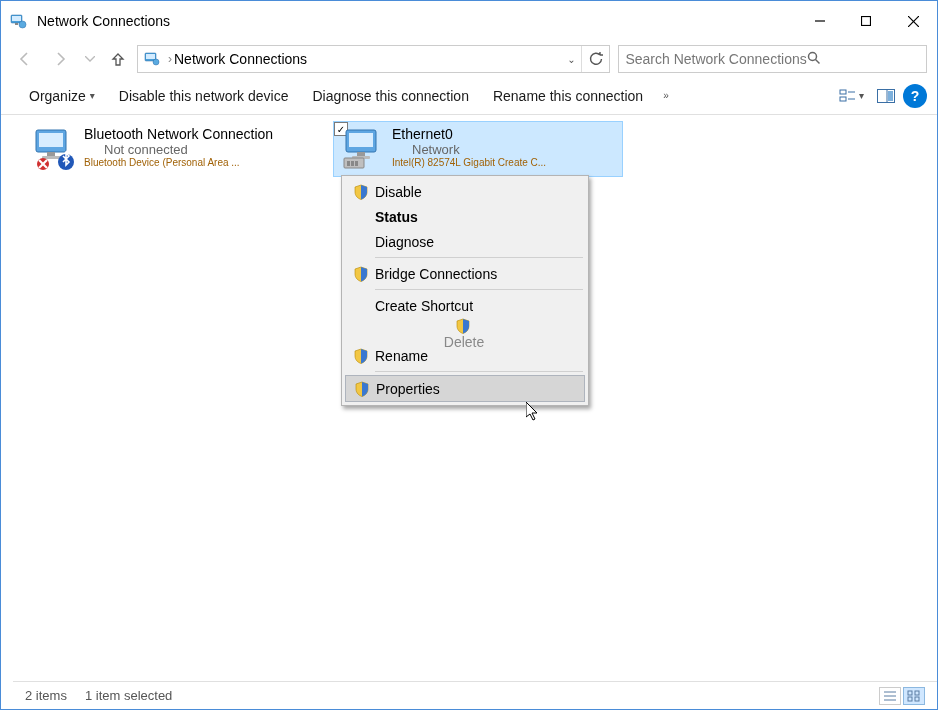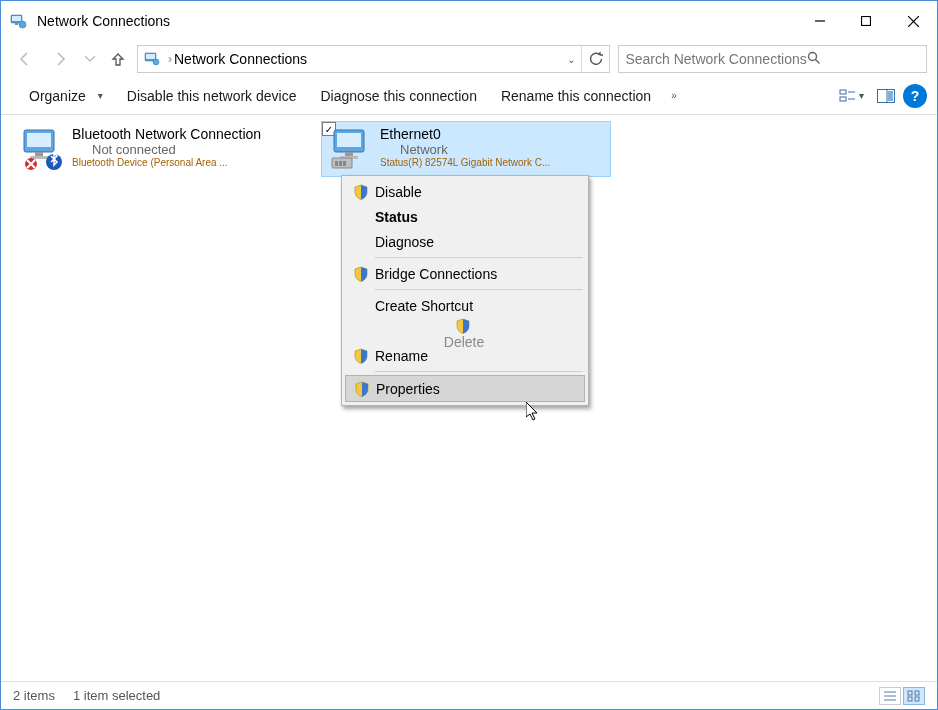--- a/index.html
+++ b/index.html
@@ -22,29 +22,29 @@
     .addr-icon { width: 28px; display: flex; align-items: center; justify-content: center; }
     .addr-sep { color: #888; padding: 0 2px; font-size: 12px; }
     .addr-text { font-size: 14px; color: #000; }
     .addr-drop { width: 20px; text-align: center; color: #555; font-size: 10px; margin-left: auto; }
     .addr-refresh { width: 28px; text-align: center; color: #555; font-size: 14px; border-left: 1px solid #ddd; height: 100%; display: flex; align-items: center; justify-content: center; }
     .search-box { flex: 1; height: 28px; border: 1px solid #ccc; display: flex; align-items: center; padding: 0 6px; color: #777; font-size: 14px; }
     .search-icn { color: #666; }
 
     
     .toolbar { height: 38px; display: flex; align-items: center; padding: 0 10px 0 18px; border-top: 0px solid #eee; border-bottom: 1px solid #e0e0e0; background: #fff; gap: 4px; }
-    .tb-btn { font-size: 14px; color: #1a1a1a; padding: 4px 10px; display: flex; align-items: center; gap: 12px; white-space: nowrap; }
+    .tb-btn { font-size: 14px; color: #1a1a1a; padding: 4px 10px; display: flex; align-items: center; gap: 4px; white-space: nowrap; }
     .tb-sep-flex { flex: 1; }
     .tb-chev { font-size: 10px; color: #555; padding: 0 6px; }
     .tb-icon-btn { width: 26px; height: 26px; display: flex; align-items: center; justify-content: center; color: #3a6fa5; }
     .tb-view-btn { display: flex; align-items: center; gap: 2px; padding: 2px 4px; border: 1px solid transparent; }
     .tb-help { width: 24px; height: 24px; border-radius: 50%; background: #0078d7; color: #fff; display: flex; align-items: center; justify-content: center; font-size: 14px; font-weight: bold; }
 
     
-    .content { flex: 1; background: #fff; padding: 6px 12px; position: relative; }
+    .content { flex: 1; background: #fff; padding: 6px 24px; position: relative; }
     .items-row { display: flex; gap: 18px; }
     .item-card { width: 290px; height: 56px; display: flex; align-items: flex-start; padding: 4px 6px; border: 1px solid transparent; position: relative; }
     .item-card.selected { background: #cce8ff; border: 1px solid #99d1ff; }
     .item-card .checkmark { position: absolute; top: 0; left: 0; width: 14px; height: 14px; border: 1px solid #7a7a7a; background: #fff; display: flex; align-items: center; justify-content: center; font-size: 10px; color: #000; }
     .net-icon { width: 44px; height: 44px; margin-right: 8px; position: relative; flex-shrink: 0; }
     .item-lines { overflow: hidden; }
     .item-name { font-size: 14px; color: #000; white-space: nowrap; overflow: hidden; text-overflow: ellipsis; }
     .item-status { font-size: 13px; color: #666; white-space: nowrap; overflow: hidden; text-overflow: ellipsis; margin-left: 20px; }
     .item-device { font-size: 10px; color: #a16207; white-space: nowrap; overflow: hidden; text-overflow: ellipsis; }
     
@@ -52,21 +52,21 @@
     .ctx-menu { position: absolute; top: 60px; left: 340px; width: 248px; background: #f0f0f0; border: 1px solid #b4b4b4; box-shadow: 2px 3px 4px rgba(0,0,0,0.35); padding: 3px; }
     .ctx-item { height: 25px; display: flex; align-items: center; padding: 0 8px 0 4px; font-size: 14px; color: #000; white-space: nowrap; }
     .ctx-item.disabled { color: #888; flex-direction: column; }
     .ctx-item.bold { font-weight: 600; }
     .ctx-item.hover { background: #d6d6d6; border: 1px solid #aeb4bd; height: 27px; }
     .ctx-item .ctx-icon { width: 24px; display: flex; align-items: center; justify-content: center; }
     .ctx-item .ctx-label { flex: 1; padding-left: 2px; }
     .ctx-sep { height: 1px; background: #d0d0d0; margin: 3px 2px 3px 30px; }
 
     
-    .statusbar { height: 28px; border-top: 1px solid #e0e0e0; display: flex; align-items: center; padding: 0 12px; font-size: 13px; color: #555; }
+    .statusbar { height: 28px; border-top: 1px solid #e0e0e0; display: flex; align-items: center; padding: 0 12px; font-size: 13px; color: #555; margin-left: 12px; }
     .status-seg { margin-right: 18px; }
     .status-flex { flex: 1; }
     .status-viewbtn { width: 22px; height: 18px; display: flex; align-items: center; justify-content: center; border: 1px solid #ccc; margin-left: 2px; }
     .status-viewbtn.active { background: #d0e7ff; border-color: #8cb8e0; }
     
     
     .cursor { position: absolute; top: 402px; left: 526px; pointer-events: none; z-index: 999; }
     
     
     .shield-svg { width: 16px; height: 16px; }
@@ -224,21 +224,21 @@
             <rect x="12" y="30" width="18" height="3" rx="1" fill="#bbb"></rect>
             <rect x="4" y="32" width="20" height="10" rx="1" fill="#bfbfbf" stroke="#888"></rect>
             <rect x="7" y="35" width="3" height="5" fill="#888"></rect>
             <rect x="11" y="35" width="3" height="5" fill="#888"></rect>
             <rect x="15" y="35" width="3" height="5" fill="#888"></rect>
           </svg>
         </div>
         <div class="item-lines">
           <div class="item-name">Ethernet0</div>
           <div class="item-status">Network</div>
-          <div class="item-device">Status(R) 82574L Gigabit Network C...</div>
+          <div class="item-device">Intel(R) 82574L Gigabit Create C...</div>
         </div>
       </div>
 
     </div>
 
     <div class="ctx-menu">
       <div class="ctx-item">
         <span class="ctx-icon">
           <svg class="shield-svg" viewBox="0 0 16 16">
               <path d="M8 1 L14 3 L14 8 C14 12 11 14.5 8 15.5 C5 14.5 2 12 2 8 L2 3 Z" fill="#f2c744" stroke="#b58600" stroke-width="0.6"></path>

